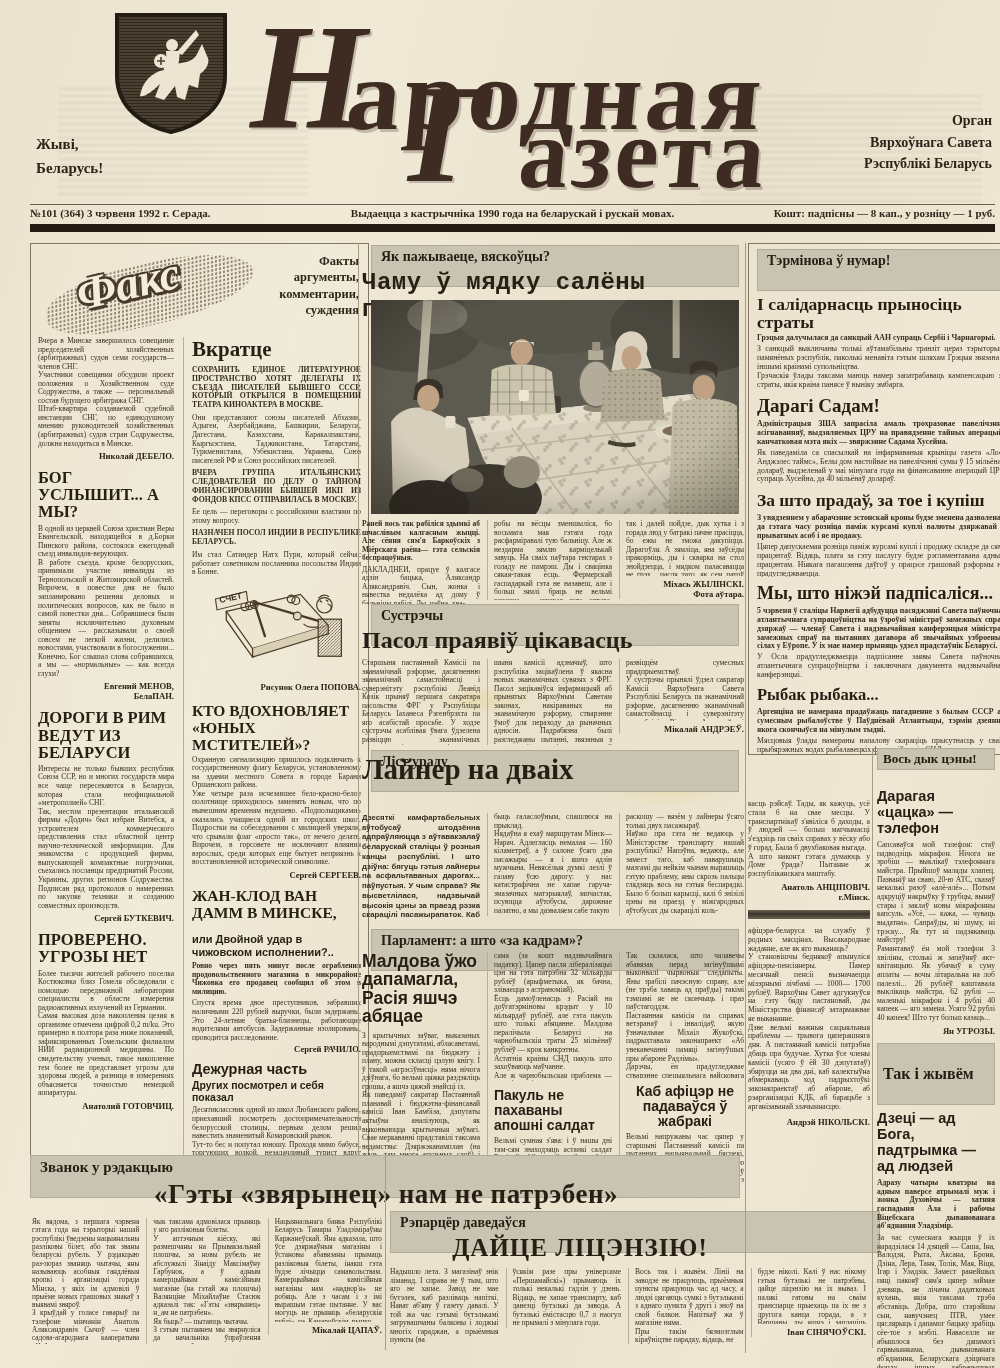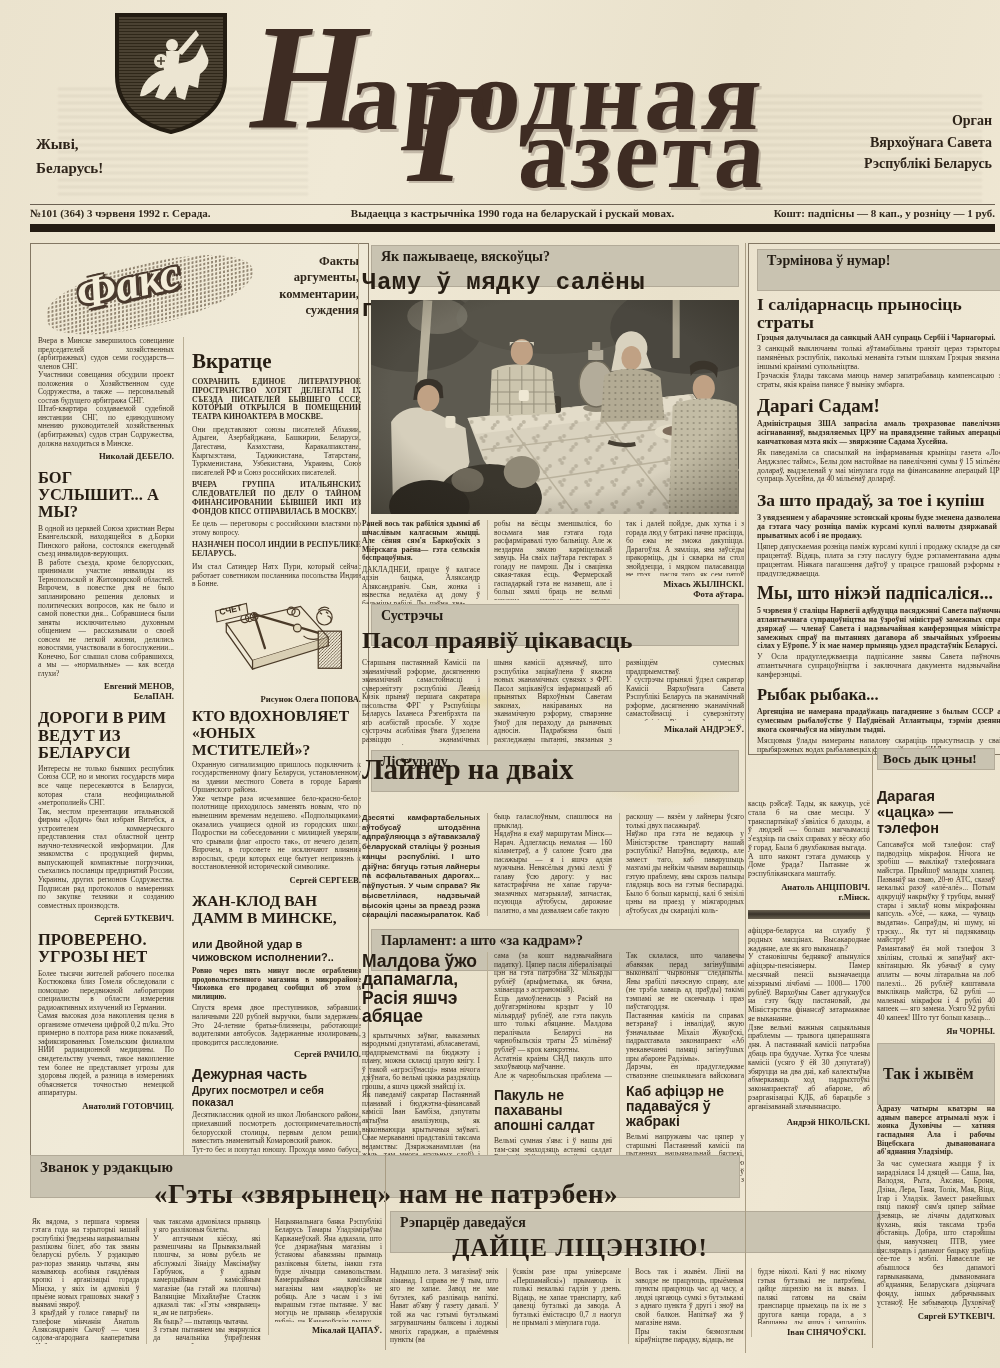--- a/index.html
+++ b/index.html
@@ -109,21 +109,21 @@
         <p class="body-t" style="max-height:148px;">Интересы не только бывших республик Союза ССР, но и многих государств мира все чаще пересекаются в Беларуси, которая стала неофициальной «метрополией» СНГ.
 Так, местом презентации итальянской фирмы «Додич» был избран Витебск, а устроителем коммерческого представления стал областной центр научно-технической информации. Для знакомства с продукцией фирмы, выпускающей компактные погрузчики, съехались посланцы предприятий России, Украины, других регионов Содружества. Подписан ряд протоколов о намерениях по закупке техники и созданию совместных производств.</p>
         <p class="byline">Сергей БУТКЕВИЧ.</p>
         <h2 class="h-serif" style="font-size:16.5px;line-height:1.04;margin:8px 0 4px;">ПРОВЕРЕНО. УГРОЗЫ НЕТ</h2>
         <p class="body-t" style="max-height:152px;">Более тысячи жителей рабочего поселка Костюковка близ Гомеля обследовали с помощью передвижной лаборатории специалисты в области измерения радиоактивных излучений из Германии.
 Самая высокая доза накопления цезия в организме отмечена цифрой 0,2 m/ku. Это примерно в полтора раза ниже показаний, зафиксированных Гомельским филиалом НИИ радиационной медицины. По свидетельству ученых, такое накопление тем более не представляет угрозы для здоровья людей, а разница в измерениях объясняется точностью немецкой аппаратуры.</p>
         <p class="byline">Анатолий ГОТОВЧИЦ.</p>
       </div>
 
       <div style="flex:1;min-width:0;border-left:1px solid #b9ae94;padding-left:8px;">
-        <h2 class="h-serif" style="font-size:21px;margin:12px 0 4px;">Вкратце</h2>
+        <h2 class="h-serif" style="font-size:21px;margin:0 0 4px;">Вкратце</h2>
         <p class="body-t bold" style="margin-bottom:4px;font-size:7.7px;">СОХРАНИТЬ ЕДИНОЕ ЛИТЕРАТУРНОЕ ПРОСТРАНСТВО ХОТЯТ ДЕЛЕГАТЫ IX СЪЕЗДА ПИСАТЕЛЕЙ БЫВШЕГО СССР, КОТОРЫЙ ОТКРЫЛСЯ В ПОМЕЩЕНИИ ТЕАТРА КИНОАКТЕРА В МОСКВЕ.</p>
         <p class="body-t" style="margin-bottom:4px;">Они представляют союзы писателей Абхазии, Адыгеи, Азербайджана, Башкирии, Беларуси, Дагестана, Казахстана, Каракалпакстана, Кыргызстана, Таджикистана, Татарстана, Туркменистана, Узбекистана, Украины, Союз писателей РФ и Союз российских писателей.</p>
         <p class="body-t bold" style="margin-bottom:4px;font-size:7.7px;">ВЧЕРА ГРУППА ИТАЛЬЯНСКИХ СЛЕДОВАТЕЛЕЙ ПО ДЕЛУ О ТАЙНОМ ФИНАНСИРОВАНИИ БЫВШЕЙ ИКП ИЗ ФОНДОВ КПСС ОТПРАВИЛАСЬ В МОСКВУ.</p>
         <p class="body-t" style="margin-bottom:4px;">Ее цель — переговоры с российскими властями по этому вопросу.</p>
         <p class="body-t bold" style="margin-bottom:4px;font-size:7.7px;">НАЗНАЧЕН ПОСОЛ ИНДИИ В РЕСПУБЛИКЕ БЕЛАРУСЬ.</p>
         <p class="body-t" style="margin-bottom:2px;">Им стал Сатиндер Натх Пури, который сейчас работает советником посланника посольства Индии в Бонне.</p>
 
         <svg style="width:100%;height:102px;display:block;" viewBox="0 0 170 132" preserveAspectRatio="xMidYMid meet">
           <defs>
             <pattern id="jhatch" width="4" height="4" patternUnits="userSpaceOnUse">
@@ -149,21 +149,21 @@
             <circle cx="147" cy="34" r="10" fill="#efe7d2"></circle>
             <path d="M151,32 q7,2 4,9"></path>
             <path d="M139,25 q7,-7 14,-2"></path>
             <path d="M141,28 l3,2 M149,27 l3,2"></path>
             <rect x="139" y="52" width="30" height="48" fill="url(#jhatch)"></rect>
             <path d="M139,62 Q126,64 120,58"></path>
           </g>
         </svg>
         <p class="byline" style="margin-top:1px;">Рисунок Олега ПОПОВА.</p>
 
-        <h2 class="h-serif" style="font-size:15.5px;line-height:1.1;margin:3px 0 3px;">КТО ВДОХНОВЛЯЕТ «ЮНЫХ МСТИТЕЛЕЙ»?</h2>
+        <h2 class="h-serif" style="font-size:15.5px;line-height:1.1;margin:10px 0 3px;">КТО ВДОХНОВЛЯЕТ «ЮНЫХ МСТИТЕЛЕЙ»?</h2>
         <p class="body-t" style="max-height:122px;">Охранную сигнализацию пришлось подключить к государственному флагу Беларуси, установленному на здании местного Совета в городе Барани Оршанского района.
 Уже четыре раза исчезавшее бело-красно-белое полотнище приходилось заменять новым, что по нынешним временам недешево. «Подпольщиками» оказались учащиеся одной из городских школ. Подростки на собеседовании с милицией уверяли, что срывали флаг «просто так», от нечего делать. Впрочем, в горсовете не исключают влияния взрослых, среди которых еще бытует неприязнь к восстановленной исторической символике.</p>
         <p class="byline">Сергей СЕРГЕЕВ.</p>
 
         <h2 class="h-serif" style="font-size:15.5px;line-height:1.1;margin:7px 0 1px;">ЖАН-КЛОД ВАН ДАММ В МИНСКЕ,</h2>
         <h3 class="h-sans" style="font-size:11px;line-height:1.15;margin:12px 0 4px;">или Двойной удар в чижовском исполнении?..</h3>
         <p class="body-t bold" style="margin-bottom:3px;">Ровно через пять минут после ограбления продовольственного магазина в микрорайоне Чижовка его продавец сообщил об этом в милицию.</p>
         <p class="body-t" style="max-height:42px;">Спустя время двое преступников, забравших наличными 220 рублей выручки, были задержаны. Это 24-летние братья-близнецы, работающие водителями автобусов. Задержанные изолированы, проводится расследование.</p>
         <p class="byline">Сергей РАЧИЛО.</p>
 
@@ -304,21 +304,21 @@
 Ёсць дамоўленасць з Расіяй на доўгатэрміновы крэдыт у 10 мільярдаў рублёў, але гэта пакуль што толькі абяцанне. Малдова пералічыла Беларусі на чарнобыльскія траты 25 мільёнаў рублёў — крок канкрэтны.
 Астатнія краіны СНД пакуль што захоўваюць маўчанне.
 Але ж чарнобыльская праблема — толькі адзін штрых з мноства праблем. А ўсе іх будзе разглядаць на бліжэйшым пасяджэнні Планавая і бюджэтна-фінансавая камісія.</p>
       <h3 class="h-sans" style="font-size:14px;line-height:1.08;margin:6px 0 4px;">Пакуль не пахаваны апошні салдат</h3>
       <p class="body-t" style="max-height:52px;">Вельмі сумная з'ява: і ў нашы дні там-сям знаходзяць астанкі салдат Вялікай Айчыннай вайны. І яе нельга лічыць (па няпісаных правілах) завершанай, пакуль не будзе пахаваны апошні воін.</p>
     </div>
     <div>
       <p class="body-t" style="max-height:126px;">Так склалася, што чалавечы абавязак перад загінуўшымі выконвалі чырвоныя следапыты. Яны зрабілі пачэсную справу, але (не трэба хаваць ад праўды) такімі тэмпамі яе не скончыць і праз паўстагоддзя.
 Пастаянная камісія па справах ветэранаў і інвалідаў, якую ўзначальвае Міхаіл Жукоўскі, падрыхтавала законапраект «Аб увекавечанні памяці загінуўшых пры абароне Радзімы».
 Дарэчы, ён прадугледжвае стварэнне спецыяльнага вайсковага падраздзялення, якое б выканала да канца наш абавязак перад тымі, хто не вярнуўся з вайны дахаты.</p>
-      <h3 class="h-sans" style="font-size:14px;line-height:1.08;margin:6px 0 4px;">Каб афіцэр не падаваўся ў жабракі</h3>
+      <h3 class="h-sans" style="font-size:14px;line-height:1.08;margin:6px 0 4px;text-align:center;">Каб афіцэр не падаваўся ў жабракі</h3>
       <p class="body-t" style="max-height:56px;">Вельмі напружаны час цяпер у старшыні Пастаяннай камісіі па пытаннях нацыянальнай бяспекі, абароны і барацьбы са злачыннасцю Мечыслава Грыба. З усіх канцоў былога Саюза сыплюцца лісты з просьбамі ўладкаваць</p>
     </div>
   </div>
 
   <div class="abs banner" style="left:390px;top:1211px;width:470px;">Рэпарцёр даведаўся</div>
   <h1 class="abs h-serif" style="left:390px;top:1234px;width:380px;font-size:25px;text-align:center;letter-spacing:1px;">ДАЙЦЕ ЛІЦЭНЗІЮ!</h1>
   <div class="abs cols" style="left:390px;top:1268px;width:476px;height:78px;">
     <div>
         <p class="body-t" style="max-height:76px;">Надышло лета. З магазінаў знік ліманад. І справа не ў тым, што яго не хапае. Завод не мае бутэлек, каб разліваць напіткі. Нават аб'яву ў газету давалі. У той жа час гэтымі бутэлькамі загрувашчаны балконы і лоджыі многіх гараджан, а прыёмныя пункты (ва</p>
       </div>
@@ -373,22 +373,23 @@
 У становішчы беднякоў апынуліся афіцэры-пенсіянеры. Памер месячнай пенсіі вызначаецца мізэрнымі лічбамі — 1000— 1700 рублёў. Вярхоўны Савет адгукнуўся на гэту бяду пастановай, ды Міністэрства фінансаў затармажвае яе выкананне.
 Дзве вельмі важныя сацыяльныя праблемы — трывога цяперашняга дня. А пастаяннай камісіі патрэбна дбаць пра будучае. Хутка ўсе члены камісіі (усяго ў ёй 30 дэпутатаў) збяруцца на два дні, каб калектыўна абмеркаваць ход падрыхтоўкі законапраектаў аб абароне, аб рэарганізацыі КДБ, аб барацьбе з арганізаванай злачыннасцю.</p>
     <p class="byline" style="margin-top:6px;">Андрэй НІКОЛЬСКІ.</p>
   </div>
 
   <div class="abs" style="left:877px;top:748px;width:118px;">
     <div class="banner" style="font-size:13px;padding:2px 6px;">Вось дык цэны!</div>
     <h2 class="h-sans" style="font-size:14.5px;line-height:1.1;margin:19px 0 4px;">Дарагая «цацка» — тэлефон</h2>
     <p class="body-t" style="max-height:188px;font-size:7.6px;">Сапсаваўся мой тэлефон: стаў падводзіць мікрафон. Нічога не зробіш — выклікаў тэлефоннага майстра. Прыйшоў малады хлапец. Пазваніў на сваю, 20-ю АТС, сказаў некалькі разоў «алё-алё»... Потым адкруціў накрыўку ў трубцы, выняў стары і заклаў новы мікрафонны капсуль. «Усё, — кажа, — чуваць выдатна». Сапраўды, ні шуму, ні трэску... Як тут ні падзякаваць майстру!
 Рамантаваў ён мой тэлефон 3 хвіліны, столькі ж запаўняў акт-квітанцыю. Як убачыў я суму аплаты — вочы літаральна на лоб палезлі... 26 рублёў каштавала выклікаць майстра, 62 рублі — маленькі мікрафон і 4 рублі 40 капеек — яго замена. Усяго 92 рублі 40 капеек! Што тут больш казаць...</p>
-    <p class="byline">Ян ЧОРНЫ.</p>
+    <p class="byline">Ян УГРОЗЫ.</p>
     <div class="banner" style="font-size:16px;padding:20px 6px;margin-top:7px;">Так і жывём</div>
+    <h2 class="h-sans" style="font-size:14.5px;line-height:1.1;margin:6px 0 4px;">Дзеці — ад Бога, падтрымка — ад людзей</h2>
     <p class="body-t bold" style="max-height:62px;font-size:7.6px;">Адразу чатыры кватэры на адным паверсе атрымалі муж і жонка Духовічы — хатняя гаспадыня Ала і рабочы Віцебскага дыванованага аб'яднання Уладзімір.</p>
     <p class="body-t" style="max-height:148px;font-size:7.6px;margin-top:3px;">За час сумеснага жыцця ў іх нарадзілася 14 дзяцей — Саша, Іна, Валодзя, Рыта, Аксана, Броня, Дзіна, Лера, Таня, Толік, Мая, Віця, Ігар і Уладзік. Замест ранейшых пяці пакояў сям'я цяпер займае дзевяць, не лічачы дадатковых кухань, якія таксама трэба абставіць. Добра, што старэйшы сын, навучэнец ПТВ, умее цяслярыць і дапамог бацьку зрабіць сёе-тое з мэблі. Наваселле не абышлося без дапамогі гарвыканкама, дыванованага аб'яднання, Беларускага дзіцячага фонду, іншых дабрачынных устаноў. Не забываюць Духовічаў браты і сёстры ў Хрысце. Муж і жонка прытрымліваюцца евангелісцкай веры, якая, як і большасць іншых, з аднаго боку, забараняе рэгуляваць колькасць дзяцей, а з другога — вучыць бытавой сціпласці, што пры цяперашніх цэнах для такой вялікай сям'і проста неабходна.</p>
     <p class="byline">Сяргей БУТКЕВІЧ.</p>
   </div>
 
   <div class="abs banner" style="left:30px;top:1155px;width:690px;font-size:15px;">Званок у рэдакцыю</div>
   <h1 class="abs h-serif" style="left:30px;top:1179px;width:712px;font-size:27px;text-align:center;letter-spacing:.5px;">«Гэты «звярынец» нам не патрэбен»</h1>
   <div class="abs cols" style="left:32px;top:1218px;width:350px;height:128px;">
     <div>
         <p class="body-t" style="max-height:126px;font-size:7.3px;">Як вядома, з першага чэрвеня гэтага года на тэрыторыі нашай рэспублікі ўведзены нацыянальны разліковы білет, або так званы беларускі рубель. У рэдакцыю раз-пораз званяць чытачы, яны называюць асобныя гандлёвыя кропкі і арганізацыі горада Мінска, у якіх ім адмовілі ў прыёме новых грашовых знакаў з выявамі звяроў.

